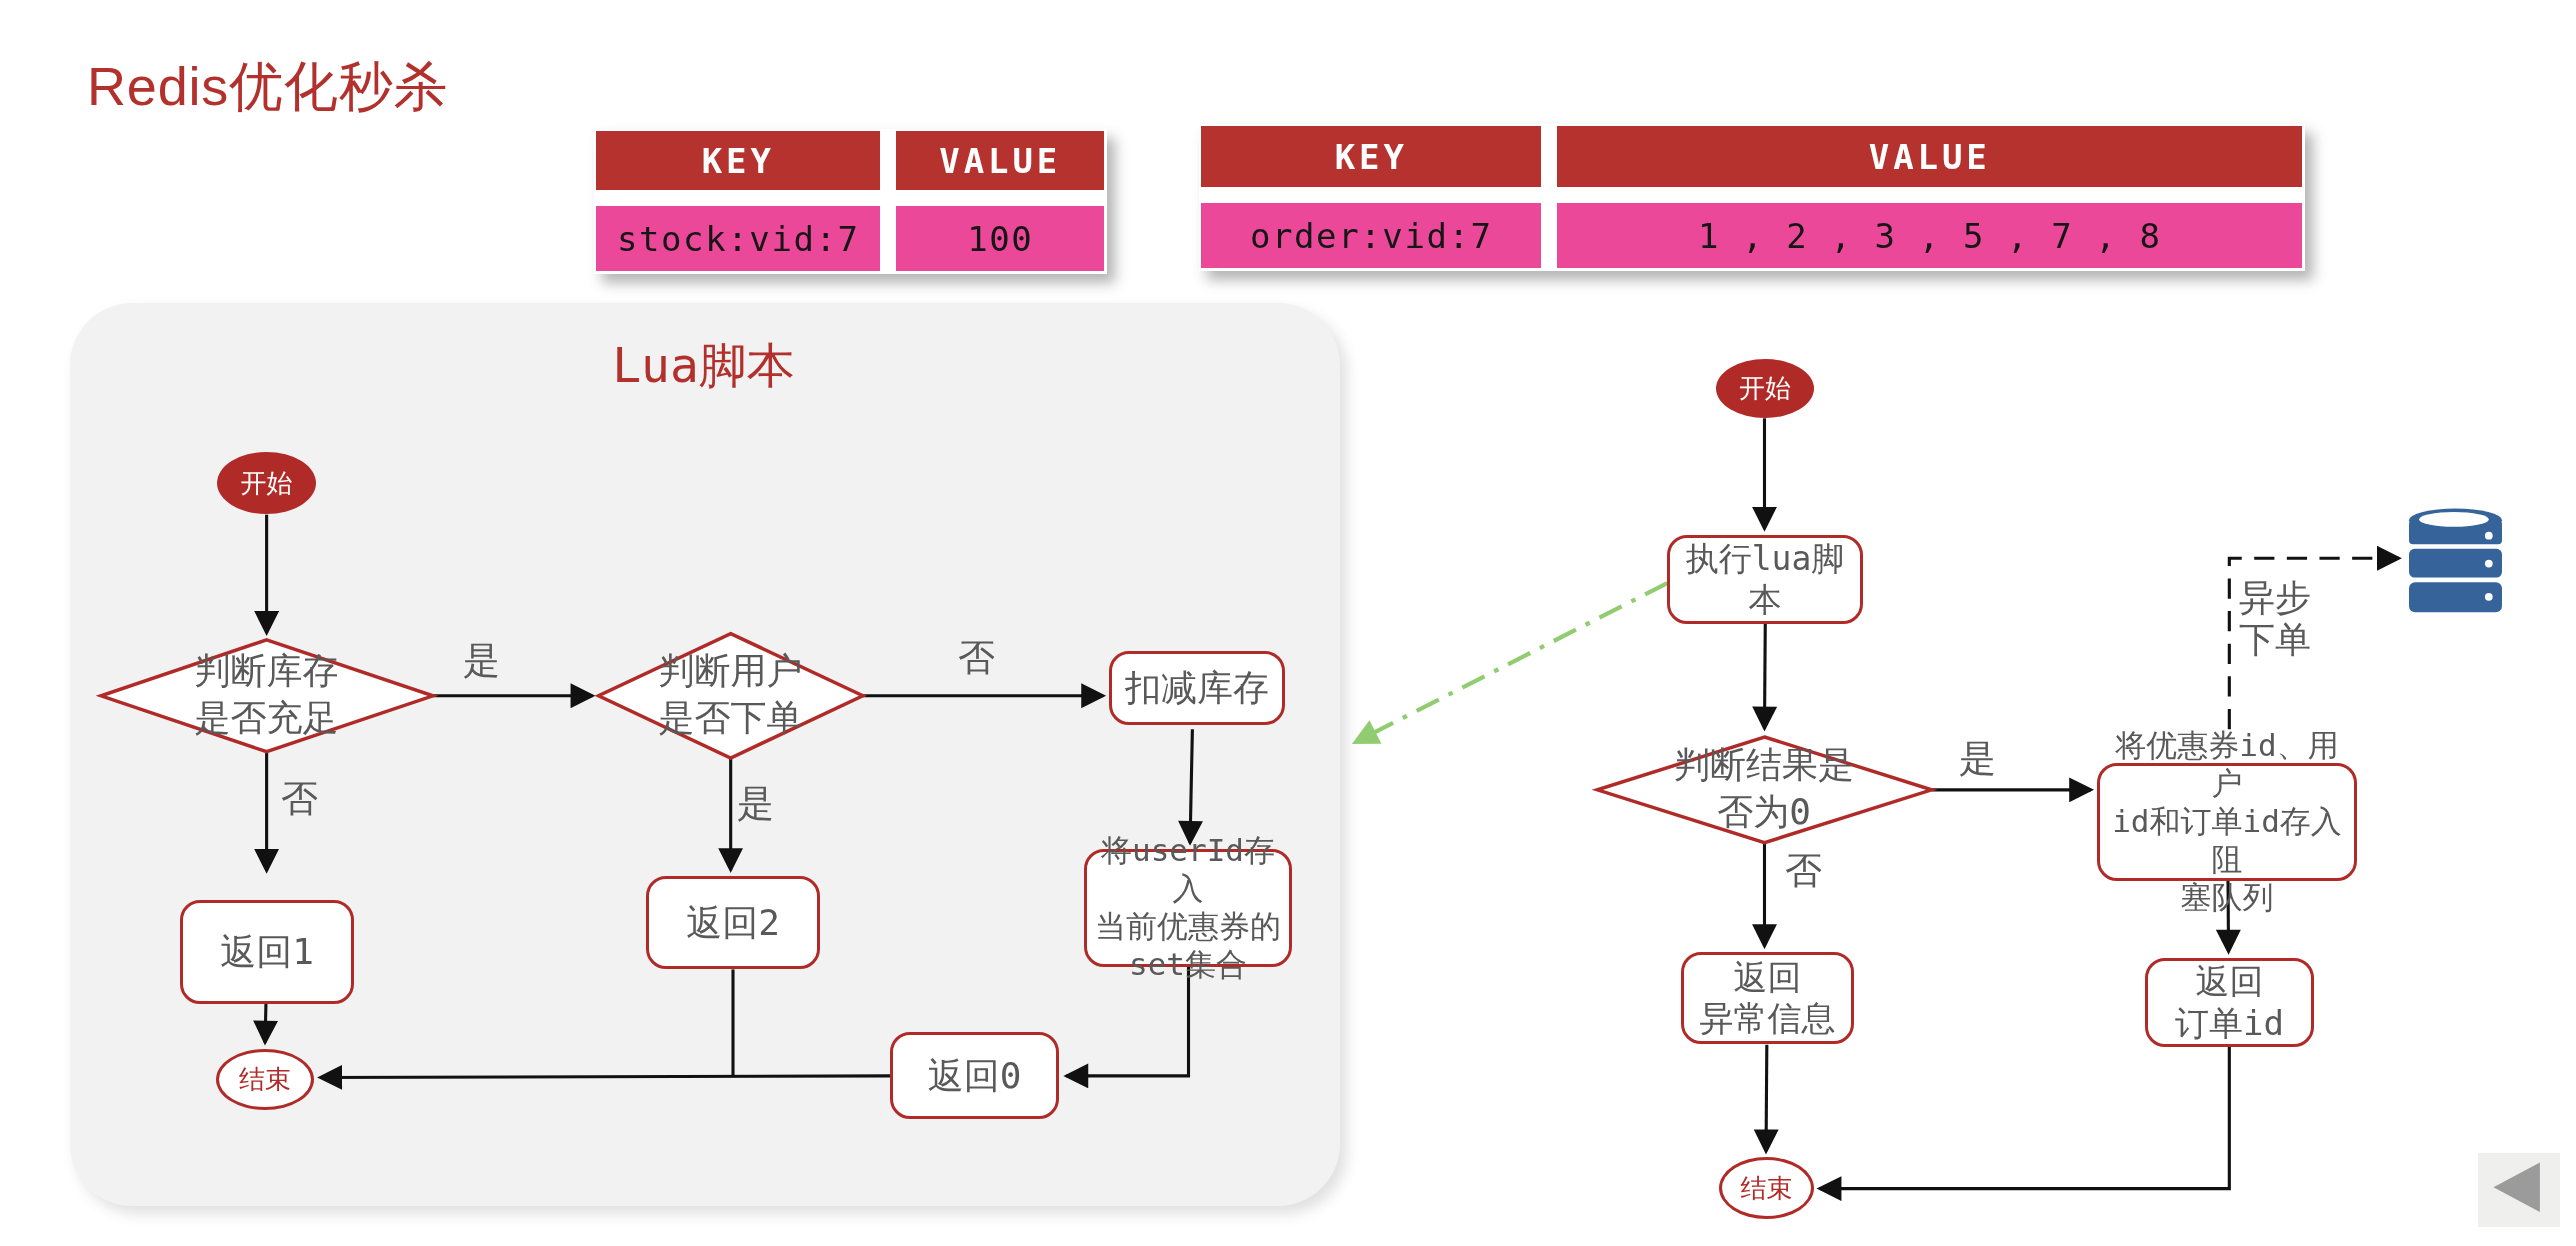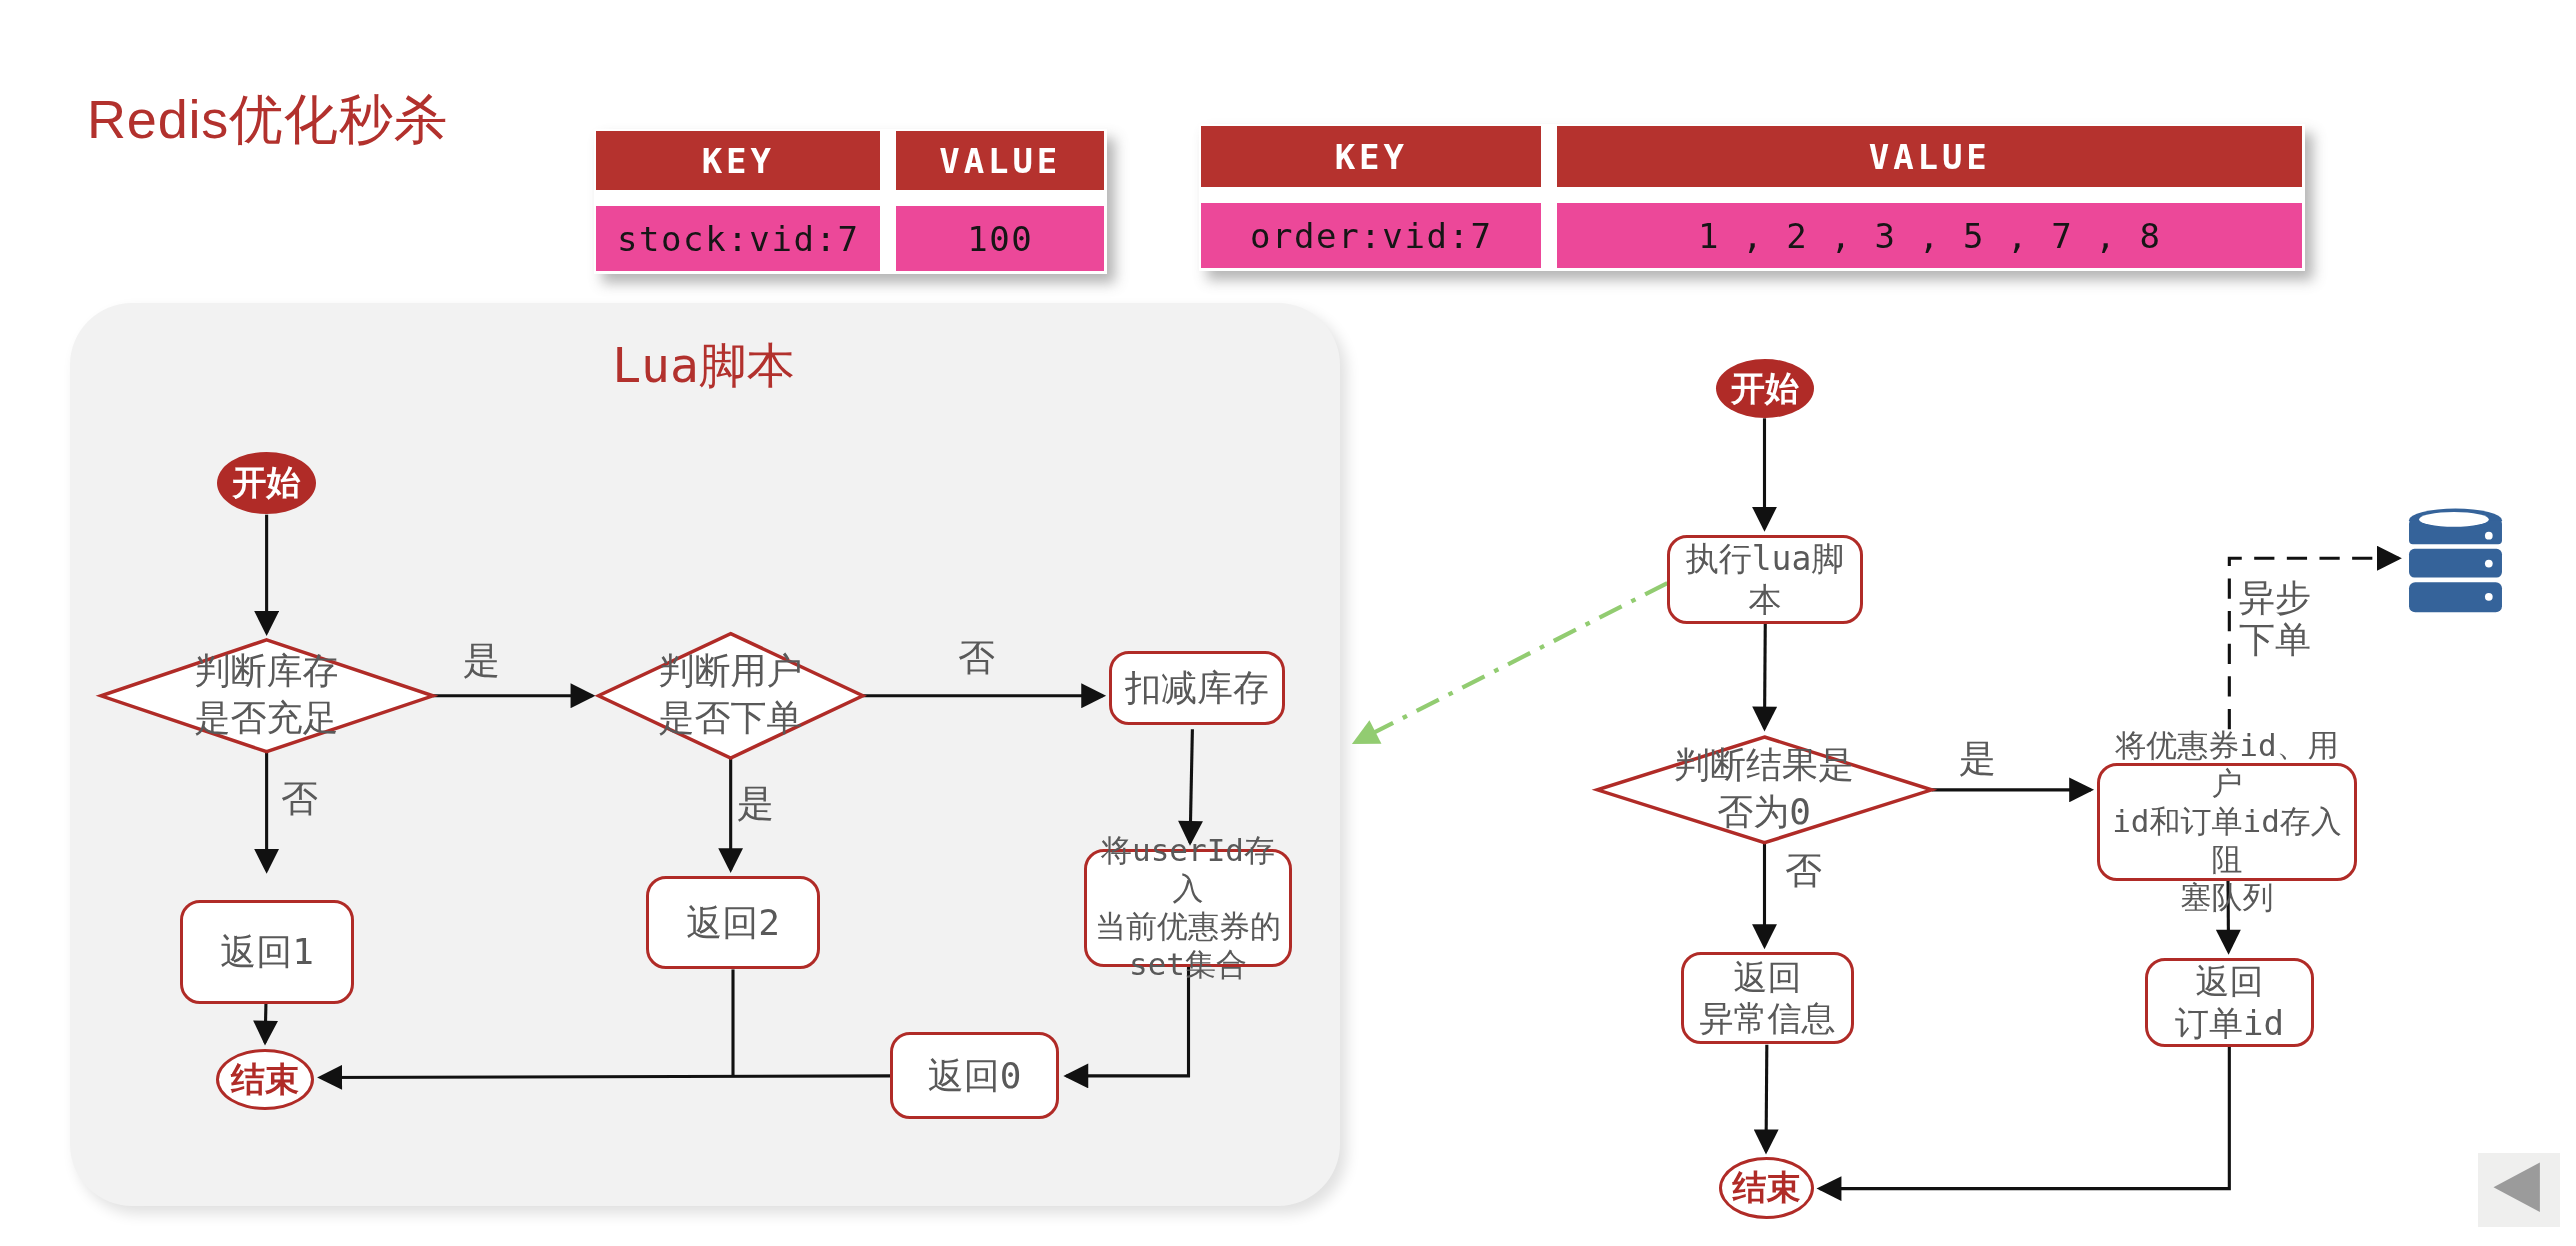--- a/index.html
+++ b/index.html
@@ -1,21 +1,21 @@
 <!DOCTYPE html>
 <html style="font-size:12.4px"><head>
 <meta charset="utf-8">
 <style>
   html,body{margin:0;padding:0;background:#ffffff;}
   .canvas{position:relative;width:2576px;height:1247px;background:#ffffff;overflow:hidden;
           font-family:"Liberation Sans",sans-serif;}
   .abs{position:absolute;}
 
   
-  .page-title{left:87px;top:51px;font-size:54px;font-weight:500;color:#b2312d;letter-spacing:0.8px;margin-top:33px;}
+  .page-title{left:87px;top:51px;font-size:54px;font-weight:500;color:#b2312d;letter-spacing:0.8px;}
 
   
   .kv-table{display:grid;gap:16px;background:#ffffff;padding:2.3px;
             box-shadow:7.8px 9.3px 12.4px rgba(90,90,90,.45);}
   .kv-table .cell{display:flex;align-items:center;justify-content:center;
         font-family:"DejaVu Sans Mono","Liberation Mono",monospace;font-size:34px;}
   .kv-table .head{background:#b5322e;color:#ffffff;font-weight:bold;letter-spacing:3.9px;}
   .kv-table .data{background:#ec4899;color:#161616;letter-spacing:1.6px;}
   .tbl-stock{left:594px;top:129px;grid-template-columns:284px 208px;grid-template-rows:59px 65px;}
   .tbl-order{left:1199px;top:124px;grid-template-columns:340px 745px;grid-template-rows:61px 65px;}
@@ -25,21 +25,21 @@
              box-shadow:6.2px 7.8px 14px rgba(0,0,0,.12);}
   .lua-title{left:509px;top:334px;width:389px;text-align:center;font-size:48px;color:#b2312d;
              font-family:"DejaVu Sans Mono","Liberation Sans",sans-serif;}
 
   
   .node{background:#ffffff;border:3.1px solid #b02b27;border-radius:20px;color:#595959;
         display:flex;align-items:center;justify-content:center;text-align:center;
         font-family:"DejaVu Sans Mono","Liberation Sans",sans-serif;font-size:36px;
         line-height:1.22;white-space:pre-line;box-sizing:border-box;}
   .terminal{border-radius:50%;display:flex;align-items:center;justify-content:center;
-        font-family:"DejaVu Sans Mono","Liberation Sans",sans-serif;font-size:34px;box-sizing:border-box;font-weight:bold;}
+        font-family:"DejaVu Sans Mono","Liberation Sans",sans-serif;font-size:26px;box-sizing:border-box;}
   .term-start{background:#b02b27;color:#ffffff;}
   .term-end{background:#ffffff;border:3.9px solid #b02b27;color:#b02b27;}
   .dia-text{display:flex;align-items:center;justify-content:center;text-align:center;color:#595959;
         font-family:"DejaVu Sans Mono","Liberation Sans",sans-serif;font-size:36px;line-height:1.3;
         white-space:pre-line;}
   .edge-label{color:#595959;font-size:37px;white-space:pre-line;line-height:1.18;
         font-family:"DejaVu Sans Mono","Liberation Sans",sans-serif;}
 
   
   .n-deduct{left:1109px;top:651px;width:176px;height:74px;}

